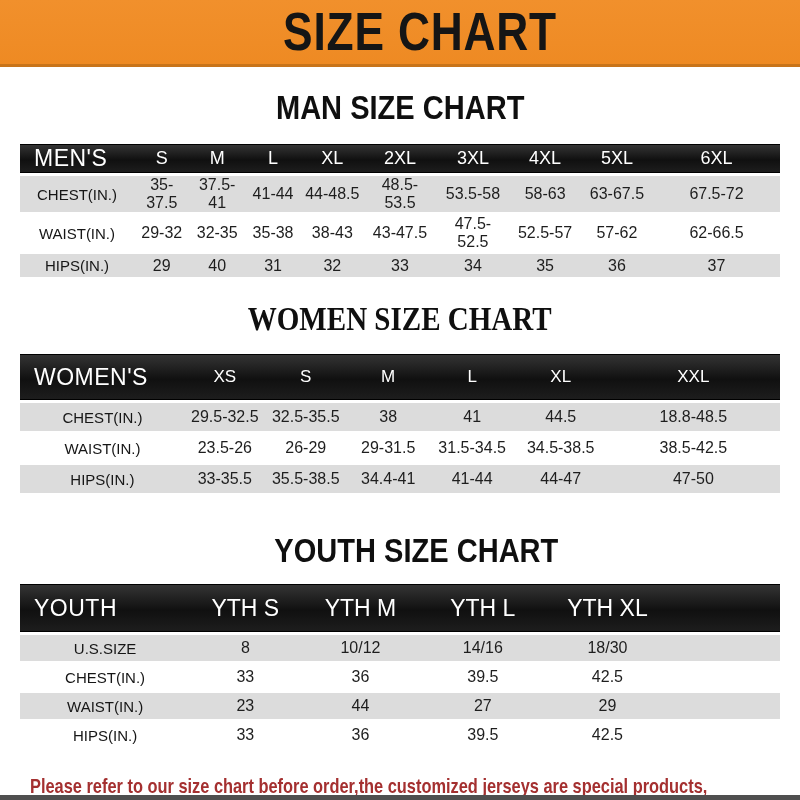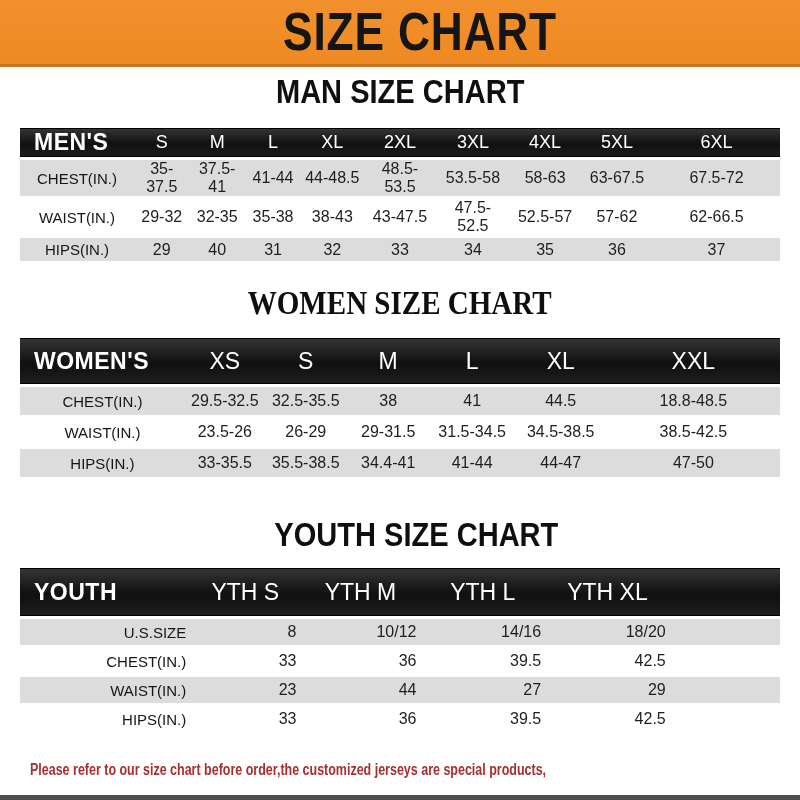--- a/index.html
+++ b/index.html
@@ -15,49 +15,49 @@
     border-bottom:3px solid var(--orange-edge,#c8741a);
     display:flex;align-items:flex-start;justify-content:center;padding-left:40px;
   }
   .banner-title{
     font-size:54px;font-weight:bold;color:#151515;
     transform:scaleX(0.82);letter-spacing:1px;white-space:nowrap;
   }
   
   .section-title{margin:0;text-align:center;font-weight:bold;color:#0f0f0f;line-height:38px;}
   .section-title span{display:inline-block;transform:scaleX(0.88);font-size:33px;white-space:nowrap;}
-  .men-title{margin-top:6px;}
+  .men-title{margin-top:22px;}
   .women-title{margin-top:20px;font-family:Liberation Serif, serif;}
   .youth-title{margin-top:36px;padding-left:32px;}
   
   table.size-table{
     width:760px;margin:11px auto 0 auto;
     border-collapse:separate;border-spacing:0 3px;table-layout:fixed;
   }
   table.t-women{margin-top:10px;}
   table.t-youth{margin-top:8px;}
   .size-table th{
     background:linear-gradient(#343434,#101010 55%,#1d1d1d);
     color:#fff;font-weight:normal;font-size:18px;text-align:center;
     padding:0;border-top:1px solid #000;border-bottom:1px solid #000;
   }
   .size-table th.corner{
-    text-align:left;padding-left:14px;font-weight:bold;font-size:23px;letter-spacing:.5px;
+    text-align:left;padding-left:14px;font-weight:normal;font-size:23px;letter-spacing:.5px;
   }
   .size-table td{
     text-align:center;font-size:16px;color:#1e1e1e;padding:0 4px;background:#ffffff;
   }
   .size-table td.rlabel{font-size:15px;color:#161616;margin-top:8px;}
   .size-table tbody tr:nth-child(odd) td{background:var(--row-gray,#dcdcdc);}
   .t-men th{height:27px;}      .t-men td{height:23px;}
-  .t-women th{height:44px;font-size:23px;} .t-women td{height:28px;}
-  .t-youth th{height:46px;font-size:23px;} .t-youth td{height:26px;text-align:right;}
+  .t-women th{height:44px;font-size:17px;} .t-women td{height:28px;}
+  .t-youth th{height:46px;font-size:23px;} .t-youth td{height:26px;}
   
   .disclaimer{margin-top:20px;padding-left:30px;}
-  .disclaimer p{margin:0;line-height:30px;color:var(--note-red,#a43030);font-size:16px;white-space:nowrap;}
+  .disclaimer p{margin:0;line-height:30px;color:var(--note-red,#a43030);font-size:21px;white-space:nowrap;}
   .disclaimer p span{display:inline-block;transform:scaleX(0.78);transform-origin:left center;font-weight:bold;}
   
   .bottom-bar{position:absolute;left:0;right:0;bottom:0;height:5px;background:var(--bottom-bar,#4f4f4f);}
 </style>
 </head>
 <body style="--orange: #ee8a23; --orange-light: #f1902c; --orange-edge: #c8741a; --row-gray: #dcdcdc; --note-red: #a43030; --bottom-bar: #4f4f4f;">
 
 <div class="banner">
   <span class="banner-title">SIZE CHART</span>
 </div>
@@ -208,21 +208,21 @@
         <th>YTH XL</th>
         <th></th>
       </tr>
     </thead>
     <tbody>
       <tr>
         <td class="rlabel">U.S.SIZE</td>
         <td>8</td>
         <td>10/12</td>
         <td>14/16</td>
-        <td>18/20</td>
+        <td>18/30</td>
         <td></td>
       </tr>
       <tr>
         <td class="rlabel">CHEST(IN.)</td>
         <td>33</td>
         <td>36</td>
         <td>39.5</td>
         <td>42.5</td>
         <td></td>
       </tr>

